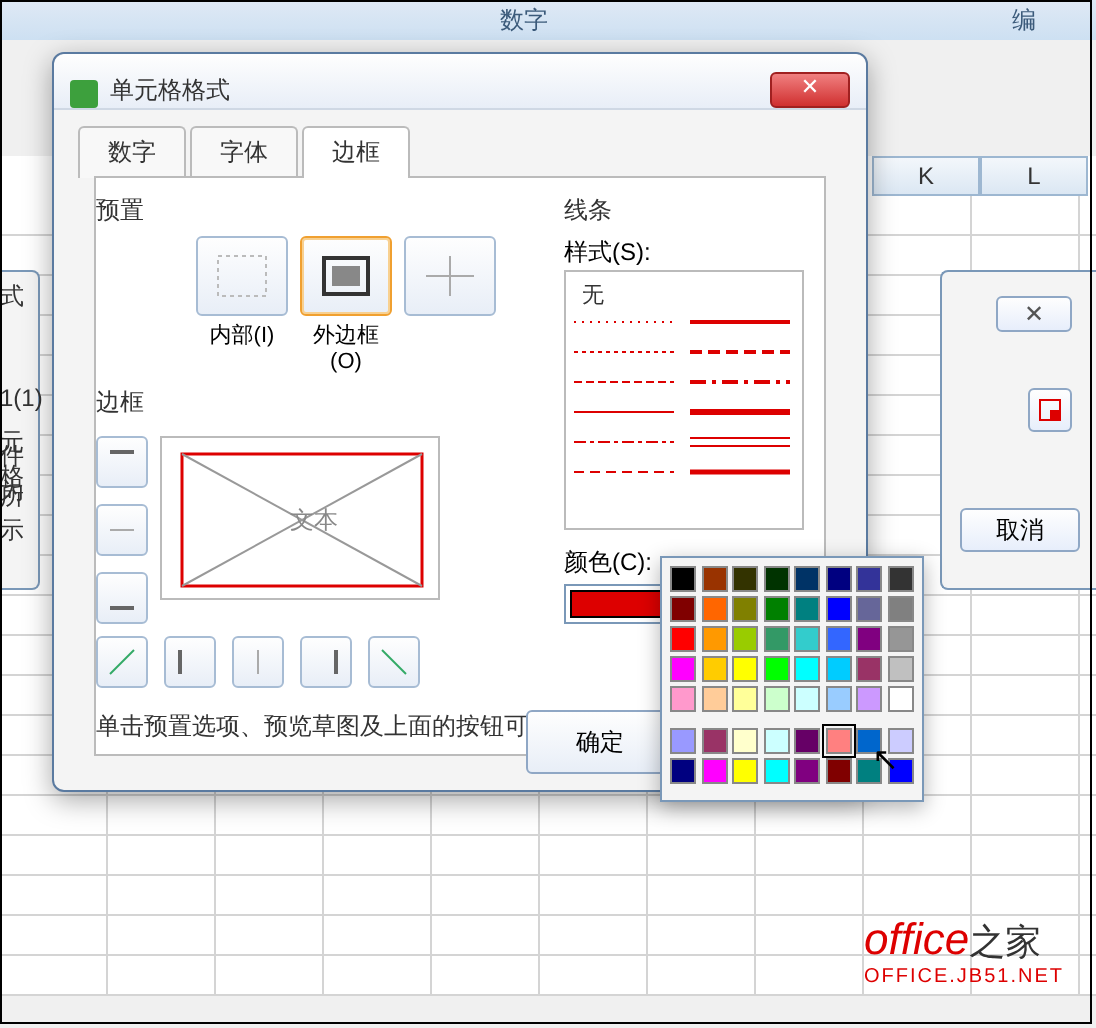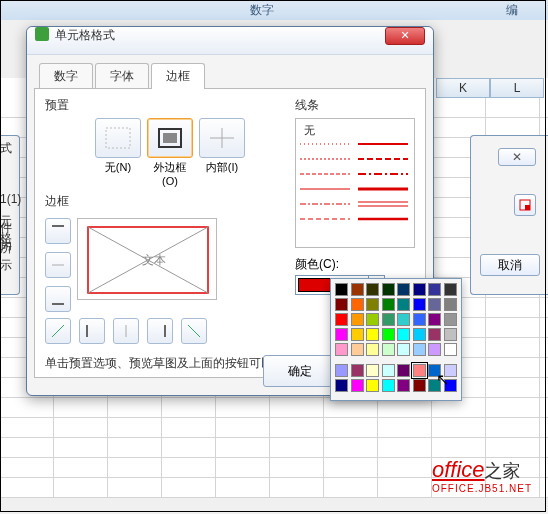--- a/index.html
+++ b/index.html
@@ -24,30 +24,30 @@
 .side-label { position: absolute; left: 0; color: #333; }
 
 
 .right-dialog { position: absolute; top: 135px; left: 470px; width: 78px; height: 160px; background: #f4f4f4; border: 1px solid #7a98b8; border-right: none; border-radius: 4px 0 0 4px; }
 .right-close { position: absolute; top: 12px; right: 12px; width: 38px; height: 18px; background: linear-gradient(#fefefe,#e7eefb); border: 1px solid #8fa7c5; border-radius: 3px; text-align: center; line-height: 16px; color: #555; }
 .right-btn { position: absolute; bottom: 18px; right: 8px; width: 60px; height: 22px; background: linear-gradient(#fefefe,#e7eefb); border: 1px solid #8fa7c5; border-radius: 3px; text-align: center; line-height: 20px; }
 .right-icon { position: absolute; top: 58px; right: 12px; width: 22px; height: 22px; background: linear-gradient(#fefefe,#e7eefb); border: 1px solid #8fa7c5; border-radius: 3px; display: flex; align-items: center; justify-content: center; }
 
 
 .dialog { position: absolute; top: 26px; left: 26px; width: 408px; height: 370px; background: #f4f4f4; border: 1px solid #5a7aa0; border-radius: 6px; box-shadow: 0 4px 14px rgba(0,0,0,0.35); }
-.titlebar { height: 28px; background: linear-gradient(#fefefe,#e8eef7); border-bottom: 1px solid #cfd8e4; border-radius: 6px 6px 0 0; display: flex; align-items: flex-start; padding: 0 8px; }
+.titlebar { height: 28px; background: linear-gradient(#fefefe,#e8eef7); border-bottom: 1px solid #cfd8e4; border-radius: 6px 6px 0 0; display: flex; align-items: flex-end; padding: 0 8px; }
 .title-icon { width: 14px; height: 14px; background: #3da03d; border-radius: 2px; margin-right: 6px; }
 .title-text { flex: 1; color: #333; }
 .win-close { width: 40px; height: 18px; background: linear-gradient(#f08080,#d03030); border: 1px solid #a02020; border-radius: 3px; color: #fff; text-align: center; line-height: 15px; font-size: 11px; }
 
 
 .tabs { display: flex; padding: 8px 12px 0; gap: 2px; }
 .tab { padding: 4px 14px; background: #f8f8f8; border: 1px solid #bbb; border-bottom: none; border-radius: 3px 3px 0 0; color: #333; cursor: pointer; }
 .tab.active { background: #fff; position: relative; z-index: 2; }
-.tab-body { margin: 0 7px 10px; border: 1px solid #bbb; background: #fff; height: 290px; padding: 8px 10px; position: relative; margin-top: -1px; }
+.tab-body { margin: 0 20px 10px; border: 1px solid #bbb; background: #fff; height: 290px; padding: 8px 0; position: relative; margin-top: -1px; }
 
 
 .section-label { color: #333; margin-bottom: 4px; }
 .preset-row { display: flex; gap: 6px; margin-left: 50px; }
 .preset-btn { width: 46px; height: 40px; background: linear-gradient(#fefefe,#e8eef7); border: 1px solid #a7bcd4; border-radius: 3px; display: flex; align-items: center; justify-content: center; }
 .preset-btn.active { border: 1px solid #f0a030; box-shadow: 0 0 0 1px #f8d090 inset; }
 .preset-labels { display: flex; gap: 6px; margin-left: 50px; margin-top: 2px; }
 .preset-lbl { width: 46px; text-align: center; font-size: 11px; }
 
 
@@ -79,21 +79,21 @@
 
 .color-picker { position: absolute; top: 278px; left: 330px; width: 132px; background: #f4f4f4; border: 1px solid #7a98b8; box-shadow: 0 3px 10px rgba(0,0,0,0.3); padding: 4px; }
 .auto-row { height: 20px; border: 1px solid #ccc; text-align: center; line-height: 18px; margin-bottom: 4px; background: #fff; }
 .swatch-grid { display: grid; grid-template-columns: repeat(8, 1fr); gap: 2px; margin-bottom: 4px; }
 .swatch { width: 13px; height: 13px; border: 1px solid #888; cursor: pointer; }
 .swatch.hover { outline: 1px solid #000; outline-offset: 1px; }
 .cursor { position: absolute; top: 370px; left: 436px; font-size: 16px; pointer-events: none; z-index: 99; }
 
 
 .watermark { position: absolute; bottom: 20px; right: 16px; font-family: Georgia, serif; }
-.watermark .w1 { color: #d00; font-size: 22px; font-style: italic; text-decoration: underline; }
+.watermark .w1 { color: #d00; font-size: 22px; font-style: italic; }
 .watermark .w2 { color: #333; font-size: 18px; }
 .watermark .w3 { color: #d00; font-size: 10px; letter-spacing: 1px; display: block; text-align: right; }
 
 .frame-border { position: absolute; top: 0; left: 0; width: 546px; height: 512px; border: 1px solid #000; pointer-events: none; }
 </style>
 </head>
 <body>
 
 <div class="ribbon">
   <div class="ribbon-spacer"></div>
@@ -157,23 +157,22 @@
           </svg>
         </div>
       <div class="preset-btn">
           <svg width="28" height="24">
             <line x1="14" y1="2" x2="14" y2="22" stroke="#aaa"></line>
             <line x1="2" y1="12" x2="26" y2="12" stroke="#aaa"></line>
           </svg>
         </div>
     </div>
     <div class="preset-labels">
-      <div class="preset-lbl">无(N)</div>
+      <div class="preset-lbl">内部(I)</div>
       <div class="preset-lbl">外边框(O)</div>
-      <div class="preset-lbl">内部(I)</div>
     </div>
 
     <div class="section-label" style="margin-top:6px">边框</div>
     <div class="border-section">
       <div class="border-side">
         <div class="border-btn">
             <svg width="16" height="16">
               <line x1="2" y1="3" x2="14" y2="3" stroke="#666" stroke-width="2"></line>
             </svg>
           </div>
@@ -222,20 +221,21 @@
           <svg width="16" height="16">
             <line x1="2" y1="2" x2="14" y2="14" stroke="#3a6"></line>
           </svg>
         </div>
     </div>
 
     <div class="hint">单击预置选项、预览草图及上面的按钮可以添加边框样式。</div>
 
     <div class="right-col">
       <div class="section-label">线条</div>
+      <div>样式(S):</div>
       <div class="style-box">
         <div class="style-none">无</div>
         <div class="style-row"><svg>
               <line x1="0" y1="6" x2="50" y2="6" stroke="#d00" stroke-dasharray="1 3"></line>
               <line x1="58" y1="6" x2="108" y2="6" stroke="#d00" stroke-width="2"></line>
             </svg></div>
         <div class="style-row"><svg>
               <line x1="0" y1="6" x2="50" y2="6" stroke="#d00" stroke-dasharray="2 2"></line>
               <line x1="58" y1="6" x2="108" y2="6" stroke="#d00" stroke-width="2" stroke-dasharray="6 3"></line>
             </svg></div>

